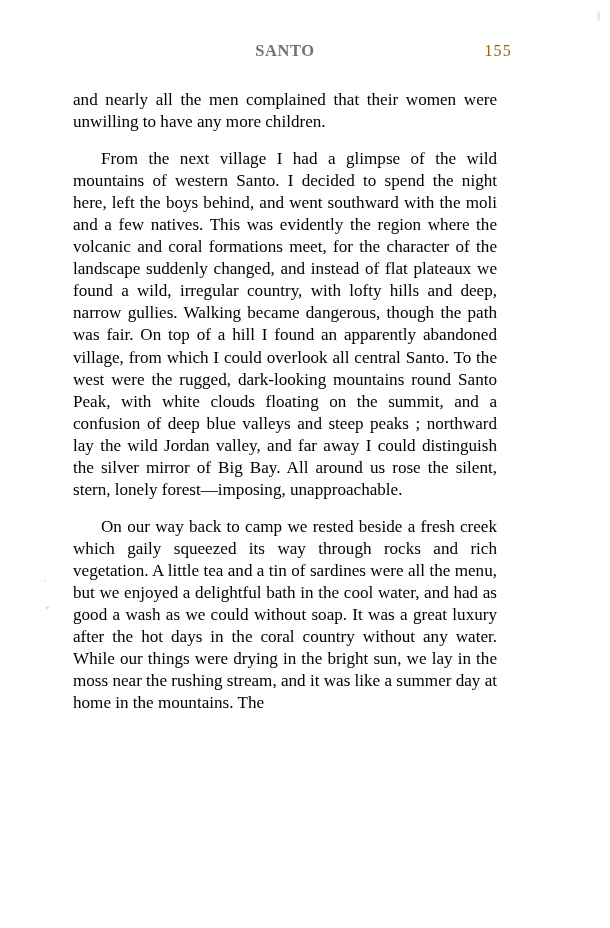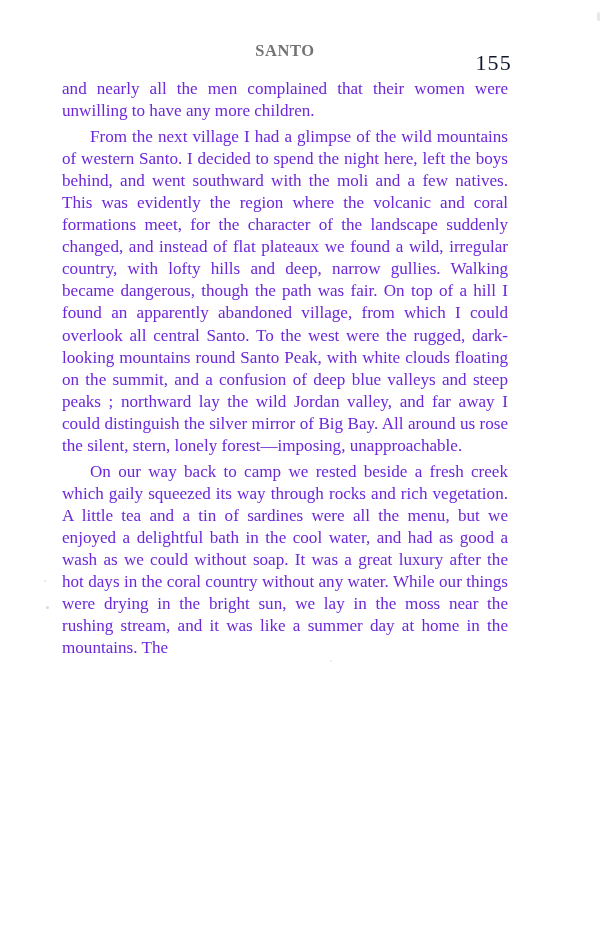--- a/index.html
+++ b/index.html
@@ -41,43 +41,42 @@
     font-weight: bold;
     letter-spacing: 0.6px;
     color: #737373;
     line-height: 20px;
   }
 
   .head-folio {
     position: absolute;
     right: 0;
     top: 0;
-    font-size: 22px;
+    font-size: 16px;
     letter-spacing: 1.2px;
-    color: #0f172a;
+    color: #a16207;
     line-height: 20px;
     font-variant-numeric: oldstyle-nums;
-    margin-top: 12px;
   }
 
   
   .textblock {
     position: absolute;
     top: 74px;
     left: 58px;
     width: 454px;
   }
 
   .para {
-    margin: 4px;
+    margin: 15px;
     font-size: 17.1px;
     line-height: 22.05px;
     text-align: justify;
     text-justify: inter-word;
-    color: #6d28d9;
+    color: #000000;
     -webkit-font-smoothing: antialiased;
   }
 
   .para.indent {
     text-indent: 28px;
   }
 
   
   .para::after {
     content: "";

